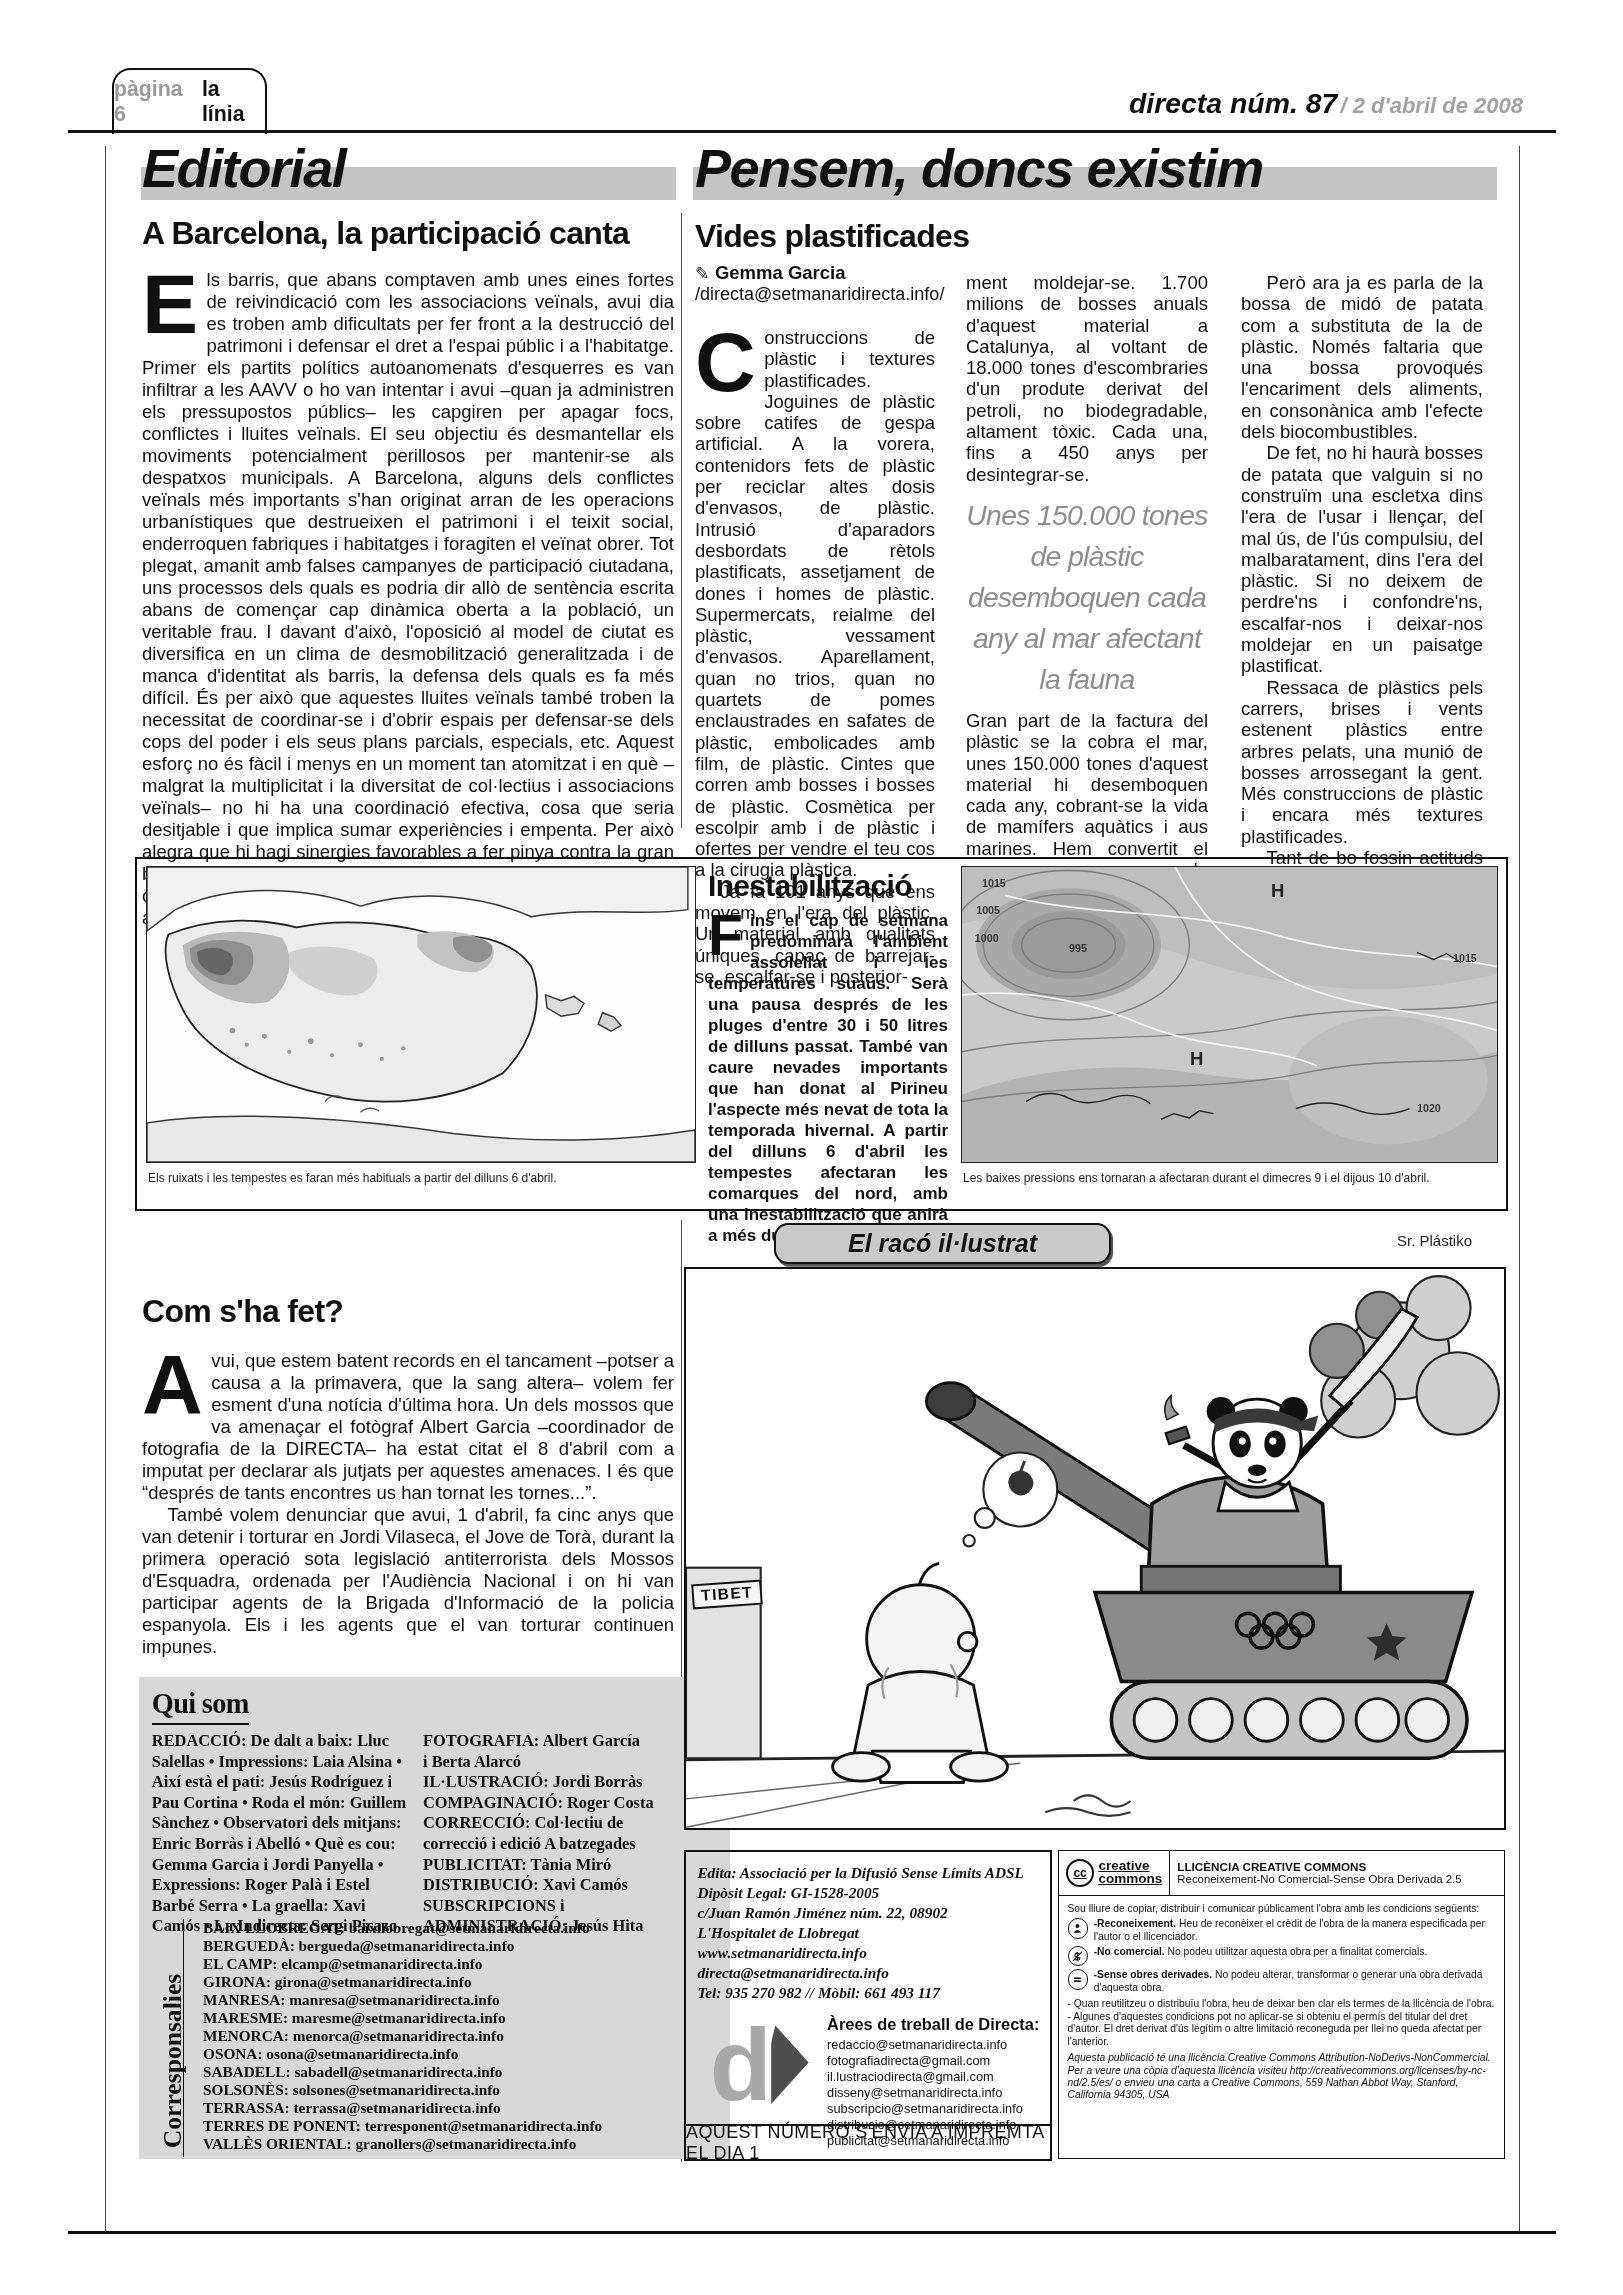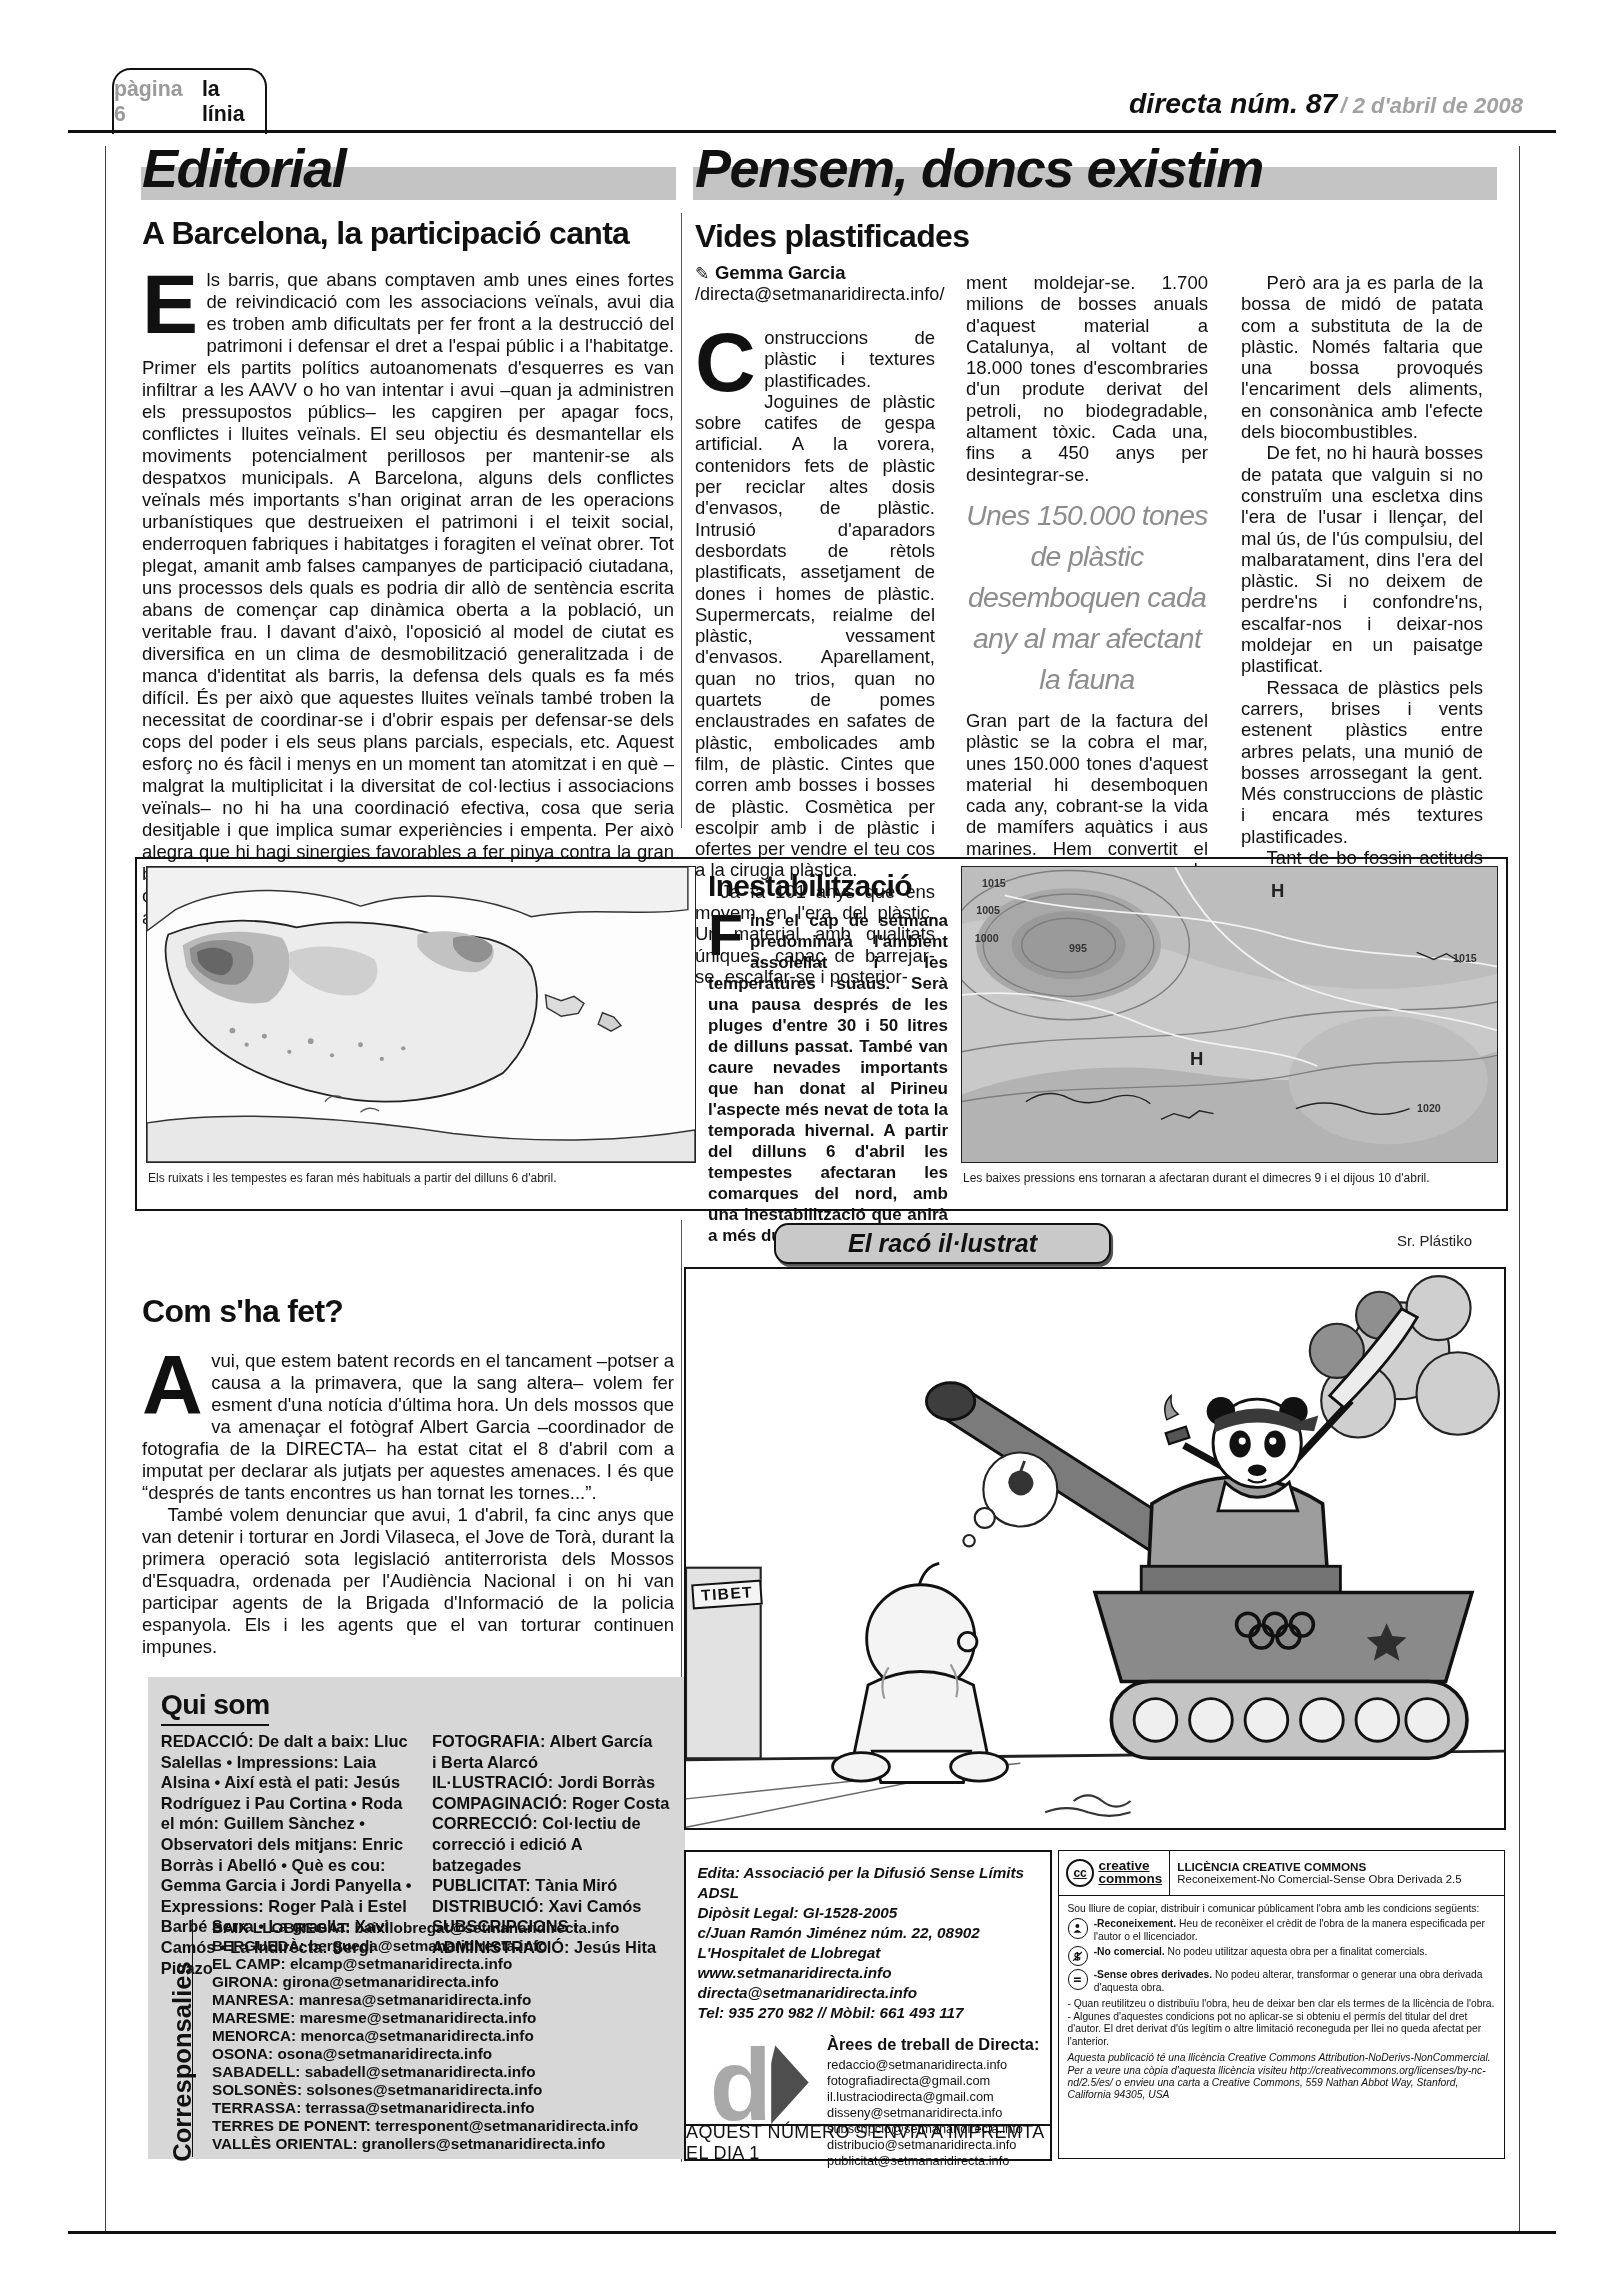--- a/index.html
+++ b/index.html
@@ -51,21 +51,21 @@
   
   .graybox{background:#d7d7d7;}
   .quisom-title{font-size:28.4px;font-weight:bold;border-bottom:2.8px solid #111;display:inline-block;
                 padding-bottom:2.8px;letter-spacing:-0.7px;}
   .credits{font-weight:bold;font-size:16.4px;line-height:20.6px;white-space:pre-line;}
   .corr-label{font-weight:bold;font-size:25.6px;letter-spacing:0px;transform:rotate(-90deg);
               transform-origin:center;white-space:nowrap;}
   .corr-item{font-weight:bold;font-size:15.3px;line-height:18px;}
   
   .editabox{border:2.1px solid #111;}
-  .edita-lines{font-family:Liberation Sans, sans-serif;font-weight:bold;font-style:italic;
+  .edita-lines{font-family:Liberation Serif, serif;font-weight:bold;font-style:italic;
                font-size:15.3px;line-height:20px;white-space:pre-line;}
   .arees-title{font-weight:bold;font-size:16.4px;margin-bottom:2.8px;}
   .arees{font-size:12.8px;line-height:16px;white-space:pre-line;}
   .edita-footer{border-top:2.1px solid #111;display:flex;align-items:center;justify-content:center;
                 font-size:18px;letter-spacing:0.4px;}
   
   .licbox{border:1.4px solid #111;font-size:10.3px;line-height:12.4px;}
   .lichead{border-bottom:1.4px solid #111;display:flex;align-items:center;}
   .cc-circle{display:inline-flex;width:24px;height:24px;border:2.1px solid #111;border-radius:50%;
              align-items:center;justify-content:center;font-weight:bold;font-size:12px;margin-right:4.3px;}
@@ -209,21 +209,21 @@
   <div class="abs caption" style="left:963px;top:1171px;width:533px;">Les baixes pressions ens tornaran a afectaran durant el dimecres 9 i el dijous 10 d'abril.</div>
 
   <div class="abs rule" style="left:681px;top:1220px;width:1.4px;height:942px;background:#555;"></div>
 
   <div class="abs arttitle" style="left:142px;top:1293px;">Com s'ha fet?</div>
   <div class="abs ed-body just" style="left:142px;top:1350px;width:532px;">
     <p style="margin:0;"><span class="dropcap">A</span><span>vui, que estem batent records en el tancament –potser a causa a la primavera, que la sang altera– volem fer esment d'una notícia d'última hora. Un dels mossos que va amenaçar el fotògraf Albert Garcia –coordinador de fotografia de la DIRECTA– ha estat citat el 8 d'abril com a imputat per declarar als jutjats per aquestes amenaces. I és que “després de tants encontres us han tornat les tornes...”.</span></p>
     <p class="ind" style="margin:0;">També volem denunciar que avui, 1 d'abril, fa cinc anys que van detenir i torturar en Jordi Vilaseca, el Jove de Torà, durant la primera operació sota legislació antiterrorista dels Mossos d'Esquadra, ordenada per l'Audiència Nacional i on hi van participar agents de la Brigada d'Informació de la policia espanyola. Els i les agents que el van torturar continuen impunes.</p>
   </div>
 
-  <div class="abs graybox" style="left:148px;top:1677px;width:537px;height:482px;">
+  <div class="abs graybox" style="left:139px;top:1677px;width:591px;height:482px;font-family:Liberation Serif, serif;">
     <div class="quisom-title" style="margin:11.4px 0 0 12.8px;">Qui som</div>
     <div class="credits" style="position:absolute;left:12.8px;top:54px;width:256px;">REDACCIÓ: De dalt a baix: Lluc Salellas • Impressions: Laia Alsina • Així està el pati: Jesús Rodríguez i Pau Cortina • Roda el món: Guillem Sànchez • Observatori dels mitjans: Enric Borràs i Abelló • Què es cou: Gemma Garcia i Jordi Panyella • Expressions: Roger Palà i Estel Barbé Serra • La graella: Xavi Camós • La Indirecta: Sergi Picazo</div>
     <div class="credits" style="position:absolute;left:284px;top:54px;width:242px;">FOTOGRAFIA: Albert García
 i Berta Alarcó
 IL·LUSTRACIÓ: Jordi Borràs
 COMPAGINACIÓ: Roger Costa
 CORRECCIÓ: Col·lectiu de
 correcció i edició A batzegades
 PUBLICITAT: Tània Miró
 DISTRIBUCIÓ: Xavi Camós

